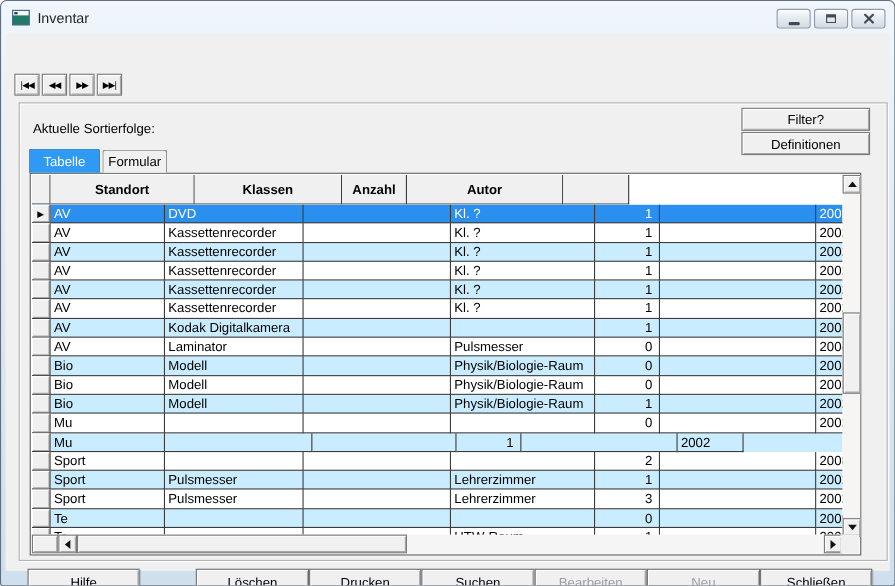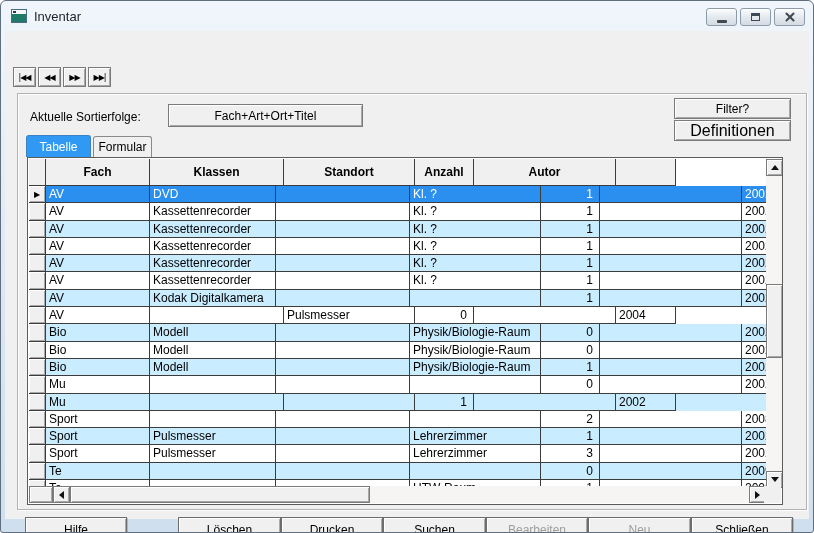--- a/index.html
+++ b/index.html
@@ -33,21 +33,21 @@
   .navbar{position:absolute;left:8px;top:36px;display:flex;gap:2px;}
   .navbtn{width:23px;height:20px;font-size:8px;letter-spacing:-1px;display:flex;align-items:center;
     justify-content:center;color:#000;font-family:"DejaVu Sans",sans-serif;cursor:default;padding:0;}
   
   .panel{position:absolute;left:12px;top:62px;width:790px;height:417px;border:1px solid #b3b3b3;
     box-shadow:inset 1px 1px 0 #fdfdfd,1px 1px 0 #fdfdfd;}
   .sort-label{position:absolute;left:12px;top:16px;font-size:12px;color:#000;}
   .sort-btn{position:absolute;left:150px;top:10px;width:195px;height:23px;font-size:12px;
     text-align:center;font-family:inherit;}
   .filter-btn{position:absolute;left:656px;top:4px;width:117px;height:21px;font-size:12px;font-family:inherit;}
-  .def-btn{position:absolute;left:656px;top:26px;width:117px;height:21px;font-size:16px;font-family:inherit;}
+  .def-btn{position:absolute;left:656px;top:26px;width:117px;height:21px;font-size:12px;font-family:inherit;}
   .tab{position:absolute;top:41px;height:22px;font-size:12px;display:flex;align-items:center;
     justify-content:center;border-radius:3px 3px 0 0;cursor:default;z-index:3;text-align:right;}
   .tab-active{left:8px;width:65px;background:var(--tab,#2f99f3);color:#fff;border:1px solid #3a82c4;border-bottom:none;}
   .tab-idle{left:75px;width:59px;height:21px;top:42px;background:#f0f0f0;color:#000;
     border:1px solid #8a8a8a;border-bottom:none;}
   
   .grid{position:absolute;left:9px;top:63px;width:756px;height:348px;border:1px solid #5c5c5c;
     background:#fff;overflow:hidden;}
   .grid-header{position:absolute;left:1px;top:1px;width:737px;height:27px;display:flex;overflow:hidden;}
   .hcell{height:27px;background:#f0f0f0;border-right:1px solid #3c3c3c;border-bottom:1px solid #3c3c3c;
@@ -110,33 +110,31 @@
 
     <div class="navbar" id="navbar">
         <button class="navbtn btn3d">|◀◀</button>
         <button class="navbtn btn3d">◀◀</button>
         <button class="navbtn btn3d">▶▶</button>
         <button class="navbtn btn3d">▶▶|</button>
       </div>
 
     <div class="panel">
       <span class="sort-label">Aktuelle Sortierfolge:</span>
-      <button class="sort-btn btn3d">Fach+Art+Ort+Titel</button>
       <button class="filter-btn btn3d">Filter?</button>
       <button class="def-btn btn3d">Definitionen</button>
 
       <div class="tab tab-active">Tabelle</div>
       <div class="tab tab-idle">Formular</div>
 
       <div class="grid">
         <div class="grid-header" id="grid-header">
             <div class="hcell" style="width: 17px;"></div>
-            <div class="hcell" style="width: 104px;">Fach</div>
+            <div class="hcell" style="width: 131px;">Standort</div>
             <div class="hcell" style="width: 134px;">Klassen</div>
-            <div class="hcell" style="width: 131px;">Standort</div>
             <div class="hcell" style="width: 59px;">Anzahl</div>
             <div class="hcell" style="width: 142px; text-align: center;">Autor</div>
             <div class="hcell" style="width: 60px;"></div>
           </div>
         <div class="grid-rows" id="grid-rows">
             <div class="row sel">
               <div class="selcell">▶</div>
               <div class="cell" style="width: 104px;">AV</div>
               <div class="cell" style="width: 126px;">DVD</div>
               <div class="cell" style="width: 134px;"></div>
@@ -201,20 +199,21 @@
               <div class="cell" style="width: 126px;">Kodak Digitalkamera</div>
               <div class="cell" style="width: 134px;"></div>
               <div class="cell" style="width: 131px;"></div>
               <div class="cell num" style="width: 59px;">1</div>
               <div class="cell" style="width: 142px;"></div>
               <div class="cell" style="width: 60px;">2002</div>
             </div>
             <div class="row">
               <div class="selcell"></div>
               <div class="cell" style="width: 104px;">AV</div>
+              <div class="cell" style="width: 126px;">Laminator</div>
               <div class="cell" style="width: 134px;"></div>
               <div class="cell" style="width: 131px;">Pulsmesser</div>
               <div class="cell num" style="width: 59px;">0</div>
               <div class="cell" style="width: 142px;"></div>
               <div class="cell" style="width: 60px;">2004</div>
             </div>
             <div class="row alt">
               <div class="selcell"></div>
               <div class="cell" style="width: 104px;">Bio</div>
               <div class="cell" style="width: 126px;">Modell</div>

